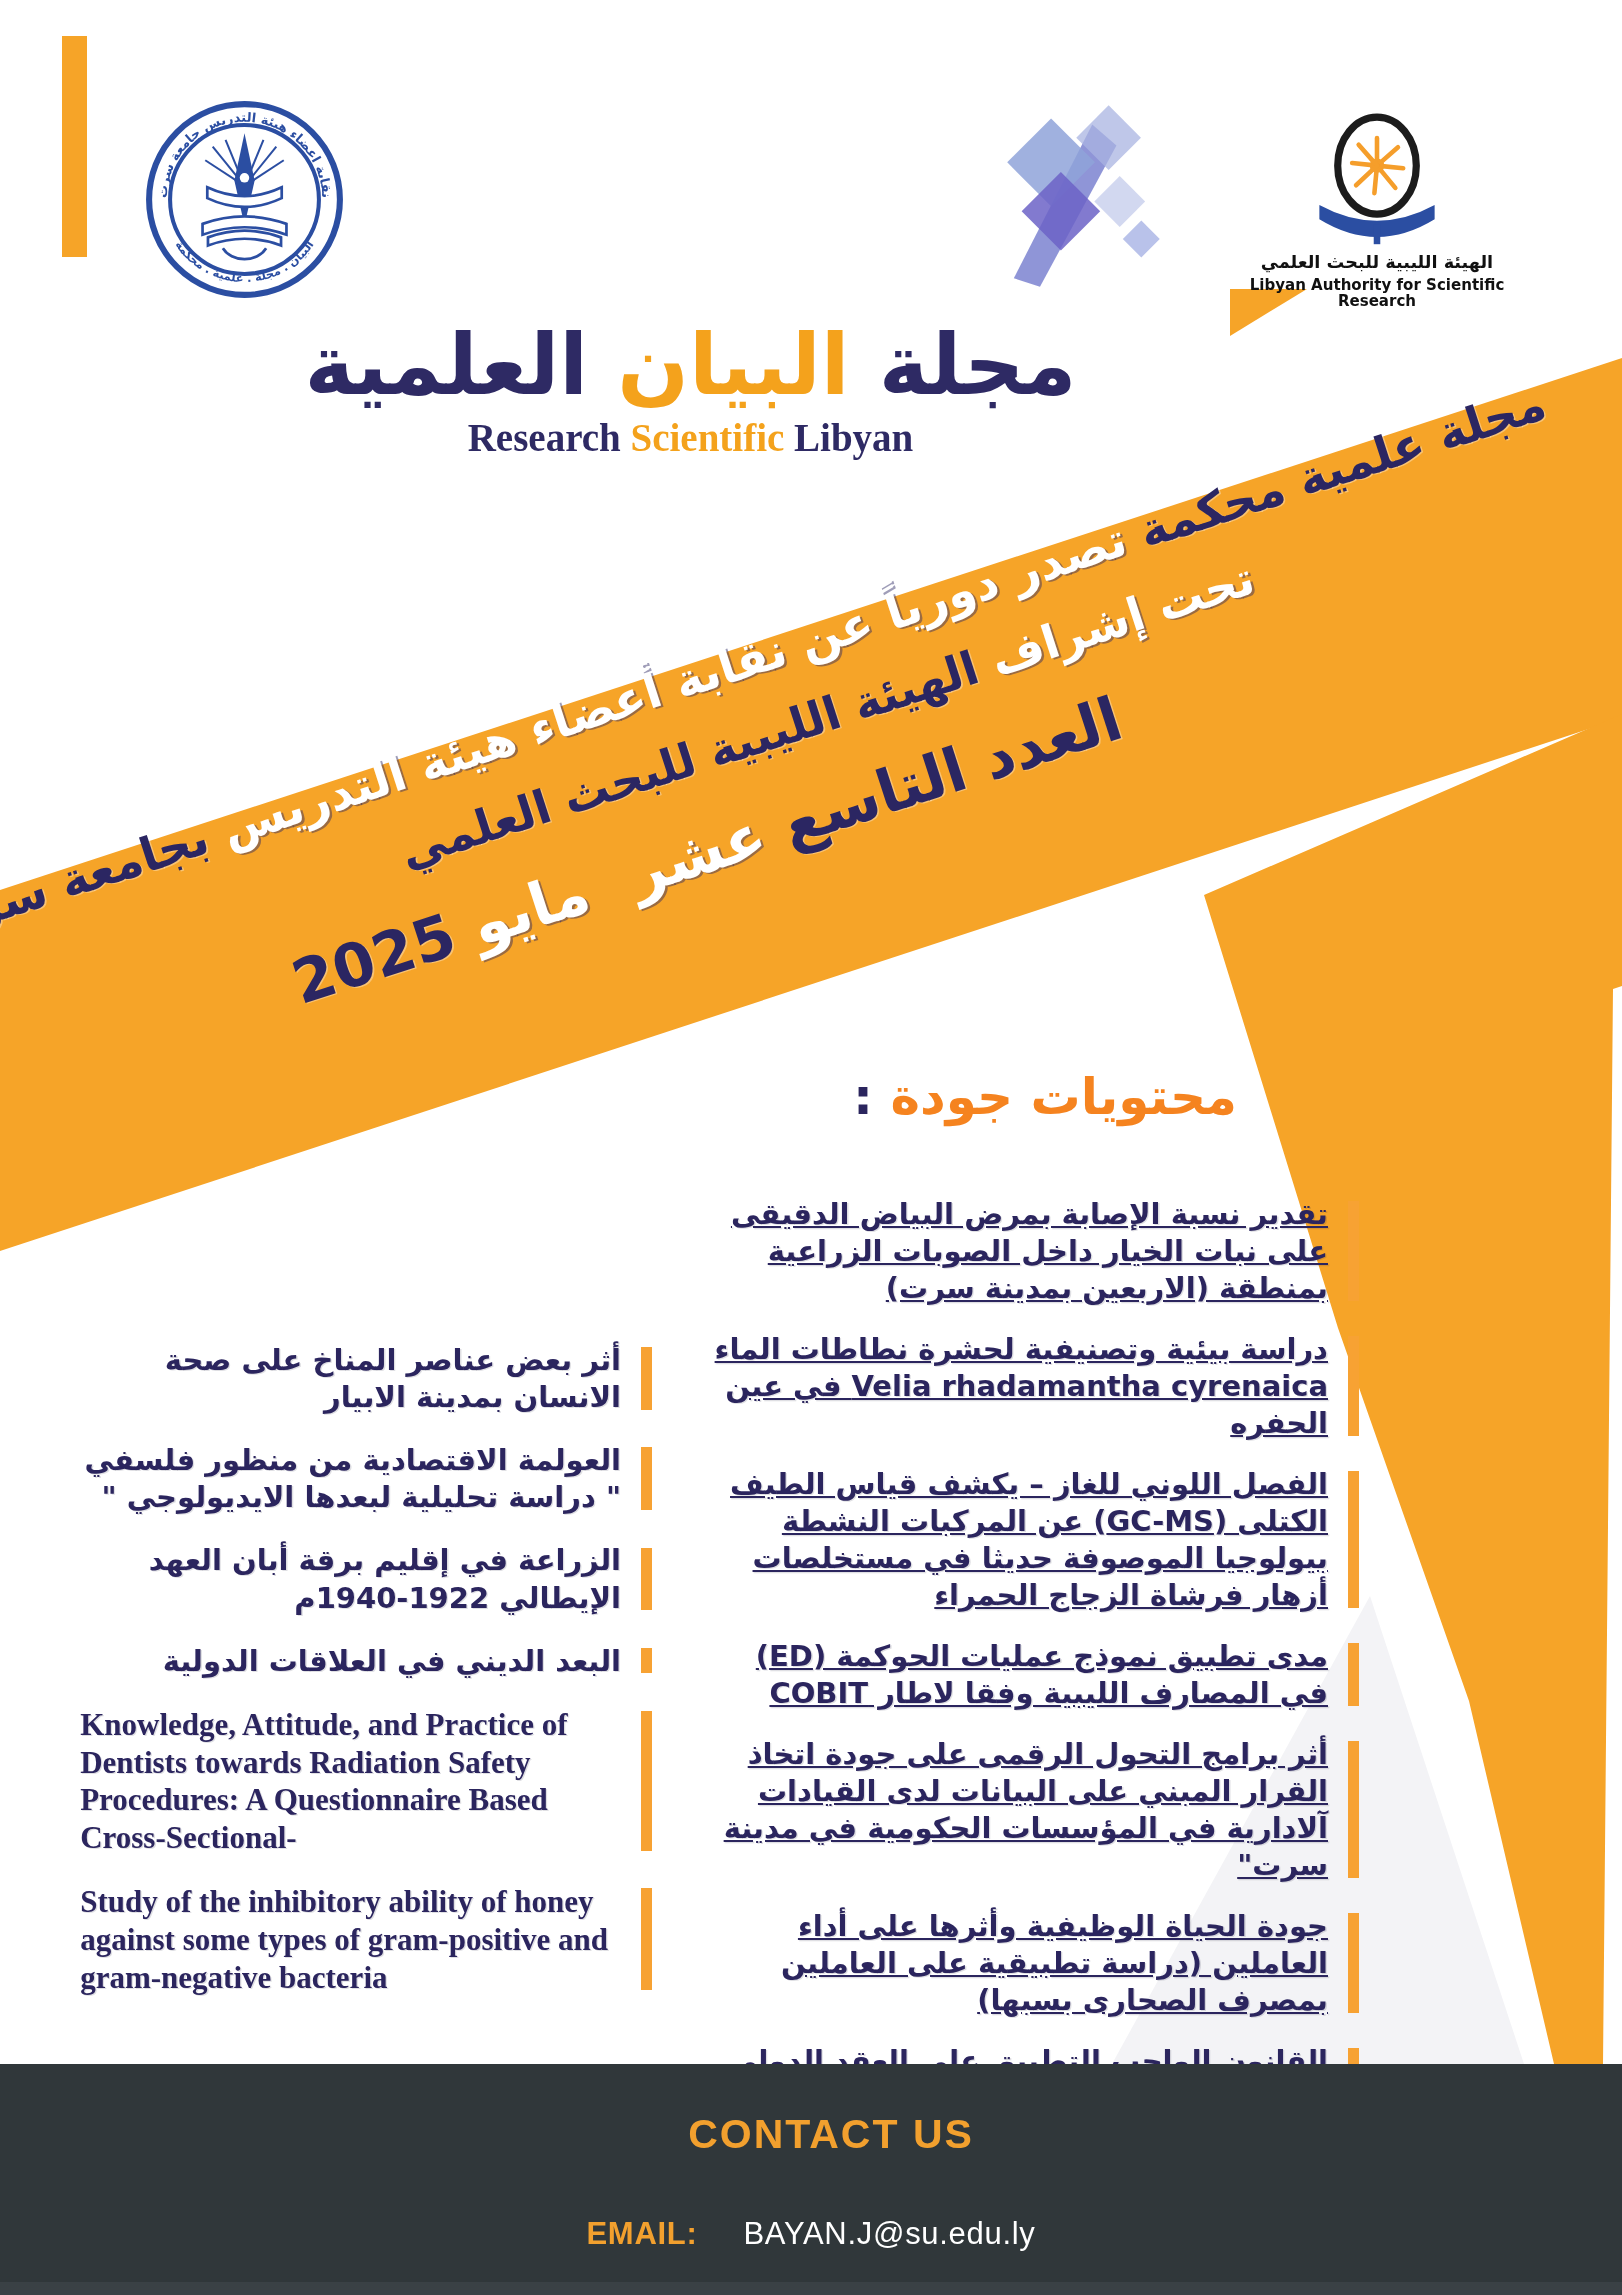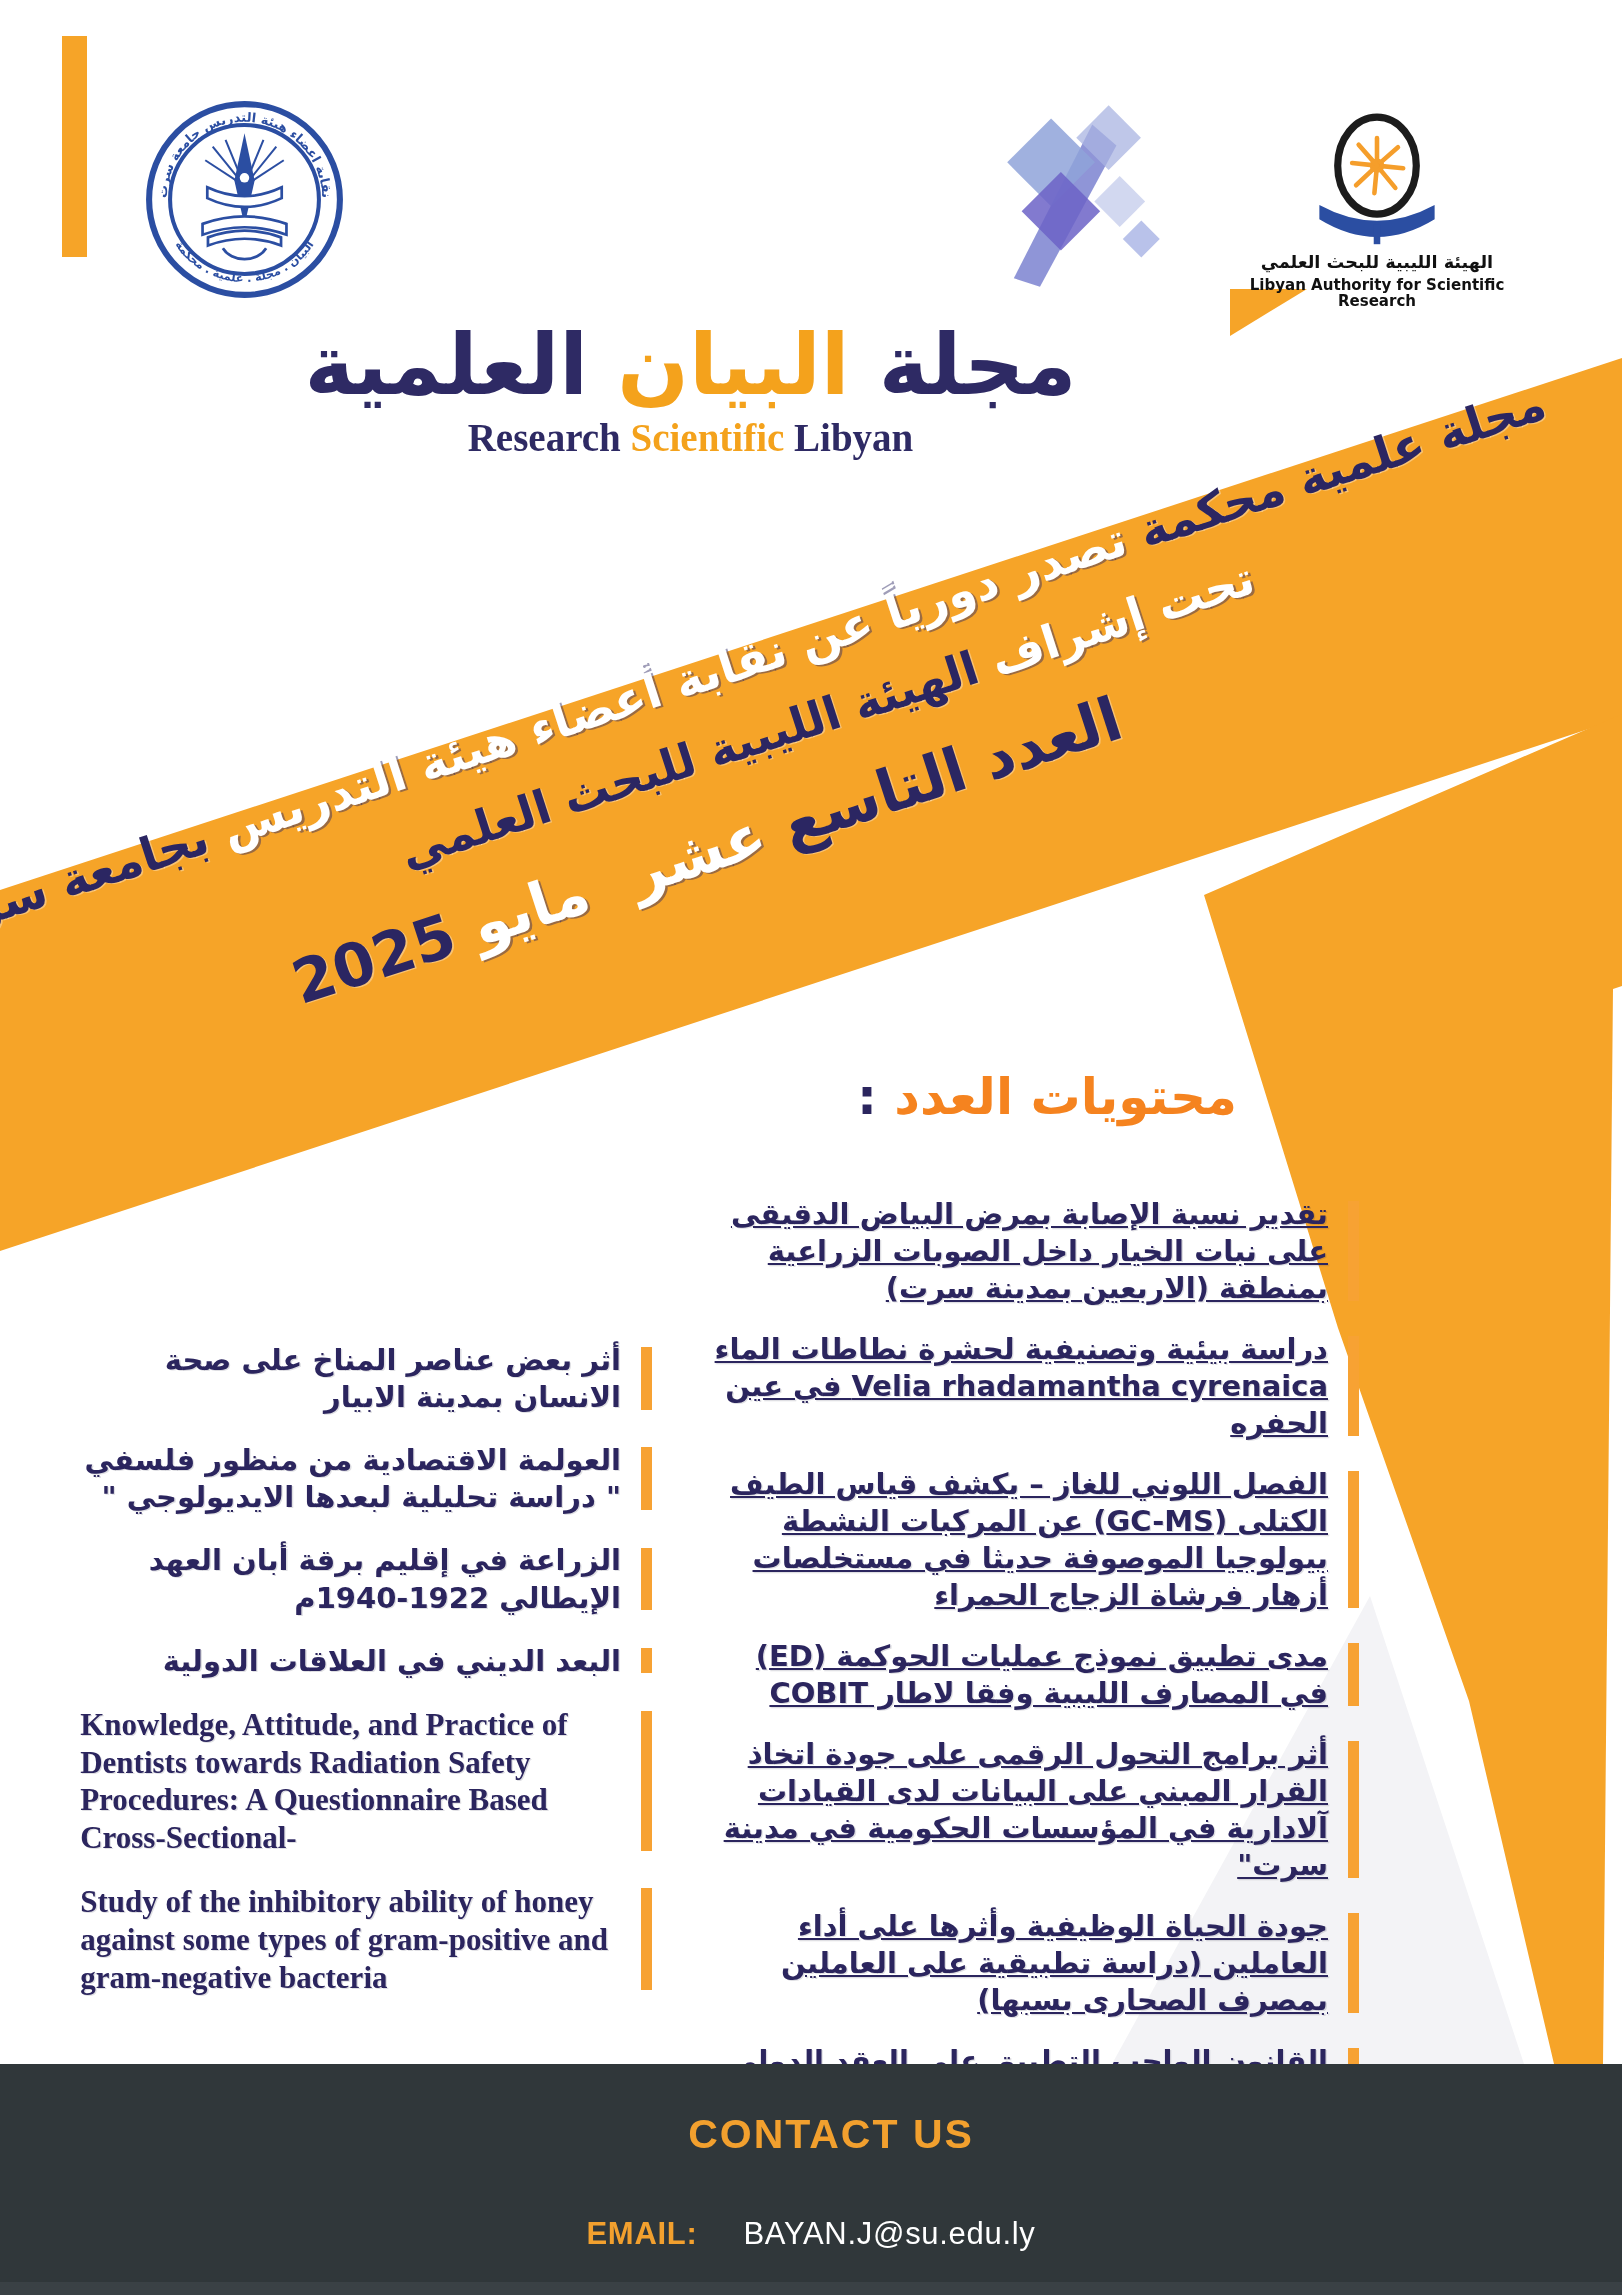--- a/index.html
+++ b/index.html
@@ -157,21 +157,21 @@
     </div>
     <div class="bl" id="bl2">
       <span class="bw">تحت إشراف </span><span class="bn">الهيئة الليبية للبحث العلمي</span>
     </div>
     <div class="bl" id="bl3">
       <span class="bn">العدد التاسع </span><span class="bw">عشر</span><span class="bw gap-r">مايو </span><span class="bn">2025</span>
     </div>
   </div>
 
   <div id="tocHeading">
-    <span>محتويات العدد </span><span class="colon">:</span>
+    <span>محتويات جودة </span><span class="colon">:</span>
   </div>
 
   <div class="toc-col" id="tocRight">
     <div class="ti"><span class="bar"></span><span>تقدير نسبة الإصابة بمرض البياض الدقيقى على نبات الخيار داخل الصوبات الزراعية بمنطقة (الاربعين بمدينة سرت)</span></div>
     <div class="ti"><span class="bar"></span><span>دراسة بيئية وتصنيفية لحشرة نطاطات الماء Velia rhadamantha cyrenaica في عين الحفره</span></div>
     <div class="ti"><span class="bar"></span><span>الفصل اللوني للغاز – يكشف قياس الطيف الكتلى (GC-MS) عن المركبات النشطة بيولوجيا الموصوفة حديثا في مستخلصات أزهار فرشاة الزجاج الحمراء</span></div>
     <div class="ti"><span class="bar"></span><span>مدى تطبيق نموذج عمليات الحوكمة (ED) في المصارف الليبية وفقا لاطار COBIT</span></div>
     <div class="ti"><span class="bar"></span><span>أثر برامج التحول الرقمى على جودة اتخاذ القرار المبني على البيانات لدى القيادات آلادارية في المؤسسات الحكومية في مدينة سرت"</span></div>
     <div class="ti"><span class="bar"></span><span>جودة الحياة الوظيفية وأثرها على أداء العاملين (دراسة تطبيقية على العاملين بمصرف الصحارى بسبها)</span></div>
     <div class="ti"><span class="bar"></span><span>القانون الواجب التطبيق على العقد الدولي الالكتروني في ضوء أحكام التشريعات الليبية</span></div>

